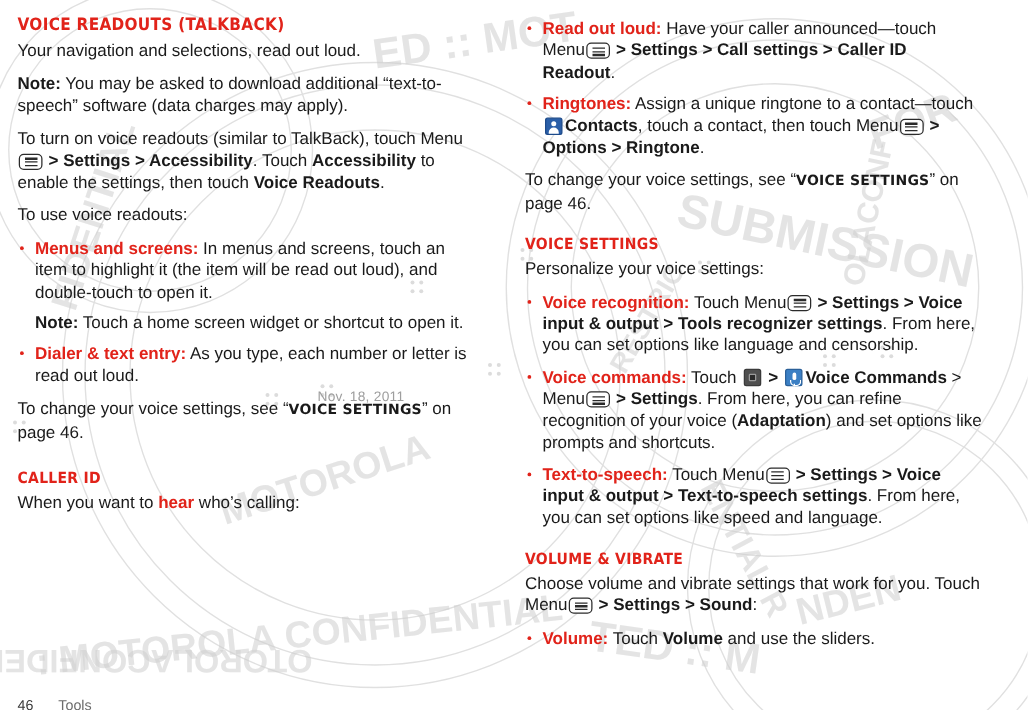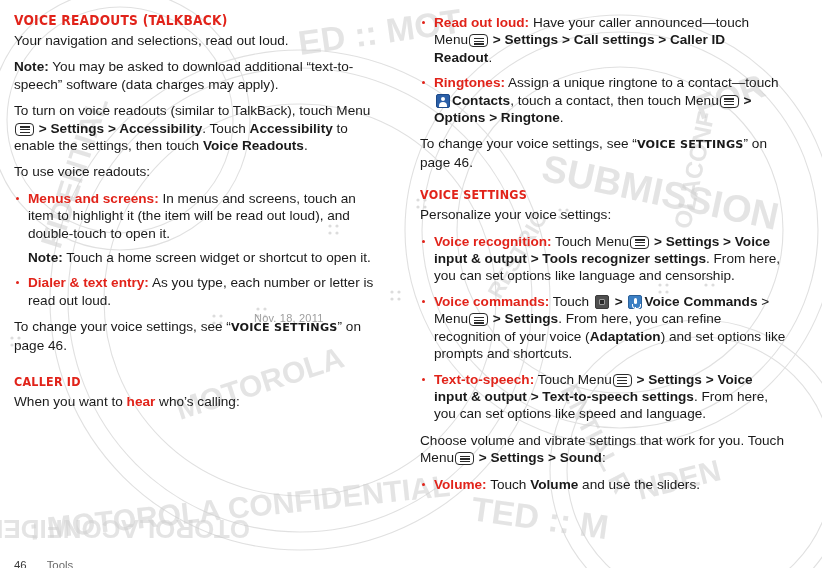--- a/index.html
+++ b/index.html
@@ -379,20 +379,21 @@
         <span class="dot"></span><span class="red">Voice recognition:</span><span> Touch Menu</span><span class="icon-menu"><i></i><i></i><i></i></span><span class="gt"> &gt; </span><b>Settings</b><span class="gt"> &gt; </span><b>Voice input &amp; output</b><span class="gt"> &gt; </span><b>Tools recognizer settings</b><span>. From here, you can set options like language and censorship.</span>
       </li>
       <li>
         <span class="dot"></span><span class="red">Voice commands:</span><span> Touch </span><span class="icon-sq icon-launcher"><span class="inner"></span></span><span class="gt"> &gt; </span><span class="icon-sq icon-voicecmd"><span class="mic"></span><span class="stand"></span><span class="base"></span></span><b>Voice Commands</b><span> &gt; Menu</span><span class="icon-menu"><i></i><i></i><i></i></span><span class="gt"> &gt; </span><b>Settings</b><span>. From here, you can refine recognition of your voice (</span><b>Adaptation</b><span>) and set options like prompts and shortcuts.</span>
       </li>
       <li>
         <span class="dot"></span><span class="red">Text-to-speech:</span><span> Touch Menu</span><span class="icon-menu"><i></i><i></i><i></i></span><span class="gt"> &gt; </span><b>Settings</b><span class="gt"> &gt; </span><b>Voice input &amp; output</b><span class="gt"> &gt; </span><b>Text-to-speech settings</b><span>. From here, you can set options like speed and language.</span>
       </li>
     </ul>
 
+    <h2 class="sec-head" style="margin-top:16px">VOLUME &amp; VIBRATE</h2>
 
     <p class="body"><span>Choose volume and vibrate settings that work for you. Touch Menu</span><span class="icon-menu"><i></i><i></i><i></i></span><span class="gt"> &gt; </span><b>Settings</b><span class="gt"> &gt; </span><b>Sound</b><span>:</span></p>
 
     <ul class="bullets">
       <li>
         <span class="dot"></span><span class="red">Volume:</span><span> Touch </span><b>Volume</b><span> and use the sliders.</span>
       </li>
     </ul>
   </div>
 

